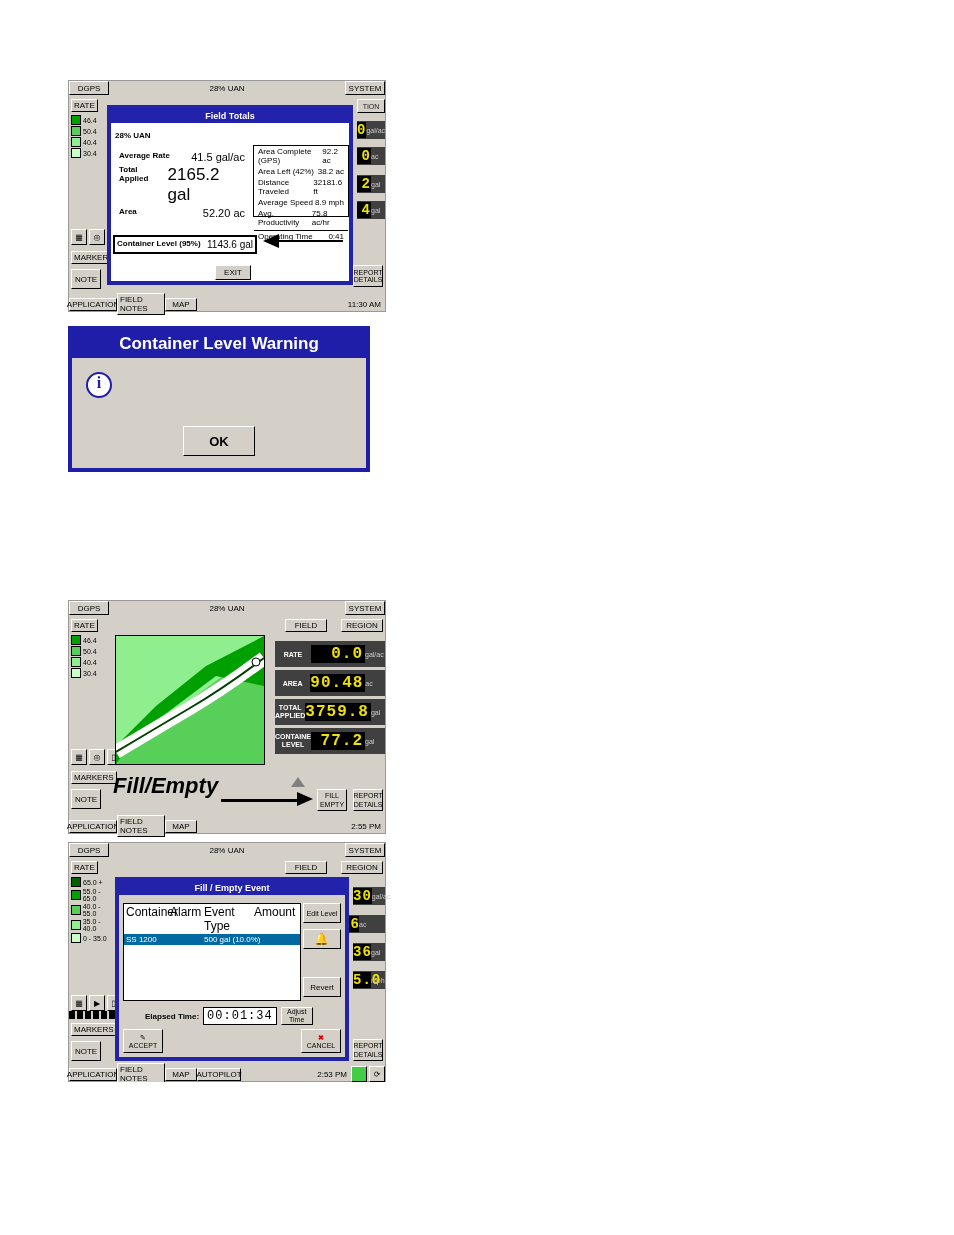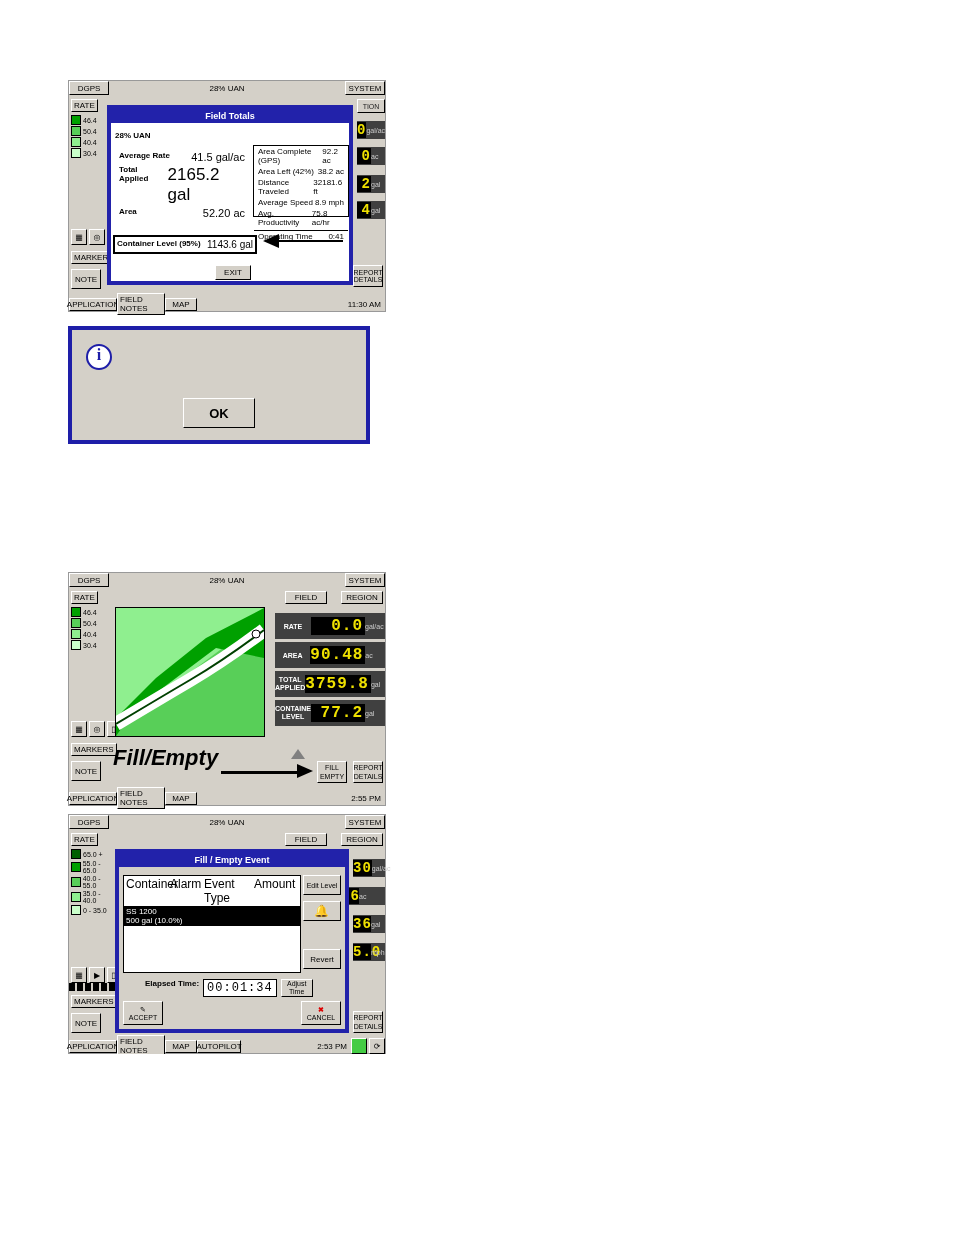--- a/index.html
+++ b/index.html
@@ -27,21 +27,21 @@
   .warn-body{display:flex; gap:10px; padding:14px 14px 4px 14px;}
   .info-icon{width:22px;height:22px;border:2px solid #1e1ea8;border-radius:50%;position:relative;background:#fff;flex:none;}
   .info-icon::before{content:"i";position:absolute;left:0;right:0;text-align:center;color:#1e1ea8;font-weight:bold;font-family:serif;font-size:16px;}
   .warn-ok{display:block;margin:20px auto 0 auto; width:72px;height:30px;border:1px solid #000;border-top-color:#fff;border-left-color:#fff;background:#d4d0c8;font-weight:bold;font-size:13px;}
   .mapbox{position:absolute; border:1px solid #000; background:#6bdc6b;}
   .lcd{background:#000; color:#efe100; font-family:"Courier New",monospace; font-weight:bold; text-align:right; letter-spacing:1px;}
   .blk{background:#404040;}
   .arrow{position:absolute; height:2px; background:#000;}
   .arrow-head-left{position:absolute; width:0;height:0; border-top:7px solid transparent;border-bottom:7px solid transparent;border-right:16px solid #000;}
   .arrow-head-right{position:absolute; width:0;height:0; border-top:7px solid transparent;border-bottom:7px solid transparent;border-left:16px solid #000;}
-  .selrow{background:#000000;color:#fff;flex-direction:column;}
+  .selrow{background:#0369a1;color:#fff;}
   .elapsed{font-family:"Courier New",monospace;border:1px solid #000;background:#fff;padding:1px 3px;font-size:12px;letter-spacing:1px;}
   .redx{color:#d00;font-weight:bold;}
   .smlabel{font-size:7px;color:#222;}
 </style>
 </head>
 <body>
 
 <div class="screen scr1">
   <div class="topbar">
     <div class="btn btn-wide">DGPS</div>
@@ -152,20 +152,21 @@
 
   <div class="tabsrow">
     <div class="btn" style="width:48px">APPLICATION</div>
     <div class="btn" style="width:48px">FIELD NOTES</div>
     <div class="btn" style="width:32px">MAP</div>
     <span class="timecell">11:30 AM</span>
   </div>
 </div>
 
 <div class="warning">
+  <div class="warn-title">Container Level Warning</div>
   <div class="warn-body">
     <div style="position:relative;width:26px;height:30px">
         <div class="info-icon"></div>
       </div>
   </div>
   <button class="warn-ok">OK</button>
 </div>
 
 <div class="screen scr3">
   <div class="topbar">
@@ -331,21 +332,21 @@
       <div class="selrow" style="display:flex;font-size:8px;padding:1px 2px">
         <span style="width:44px">SS 1200</span>
         <span style="width:34px"></span>
         <span>500 gal (10.0%)</span>
       </div>
     </div>
     <div style="position:absolute;right:4px;top:22px;width:38px;height:20px;font-size:7px;text-align:center;line-height:9px" class="btn">Edit Level</div>
     <div style="position:absolute;right:4px;top:48px;width:38px;height:20px;font-size:12px;text-align:center" class="btn">🔔</div>
     <div style="position:absolute;right:4px;top:96px;width:38px;height:20px;font-size:8px;text-align:center" class="btn">Revert</div>
 
-    <div style="position:absolute;left:26px;top:126px;display:flex;align-items:flex-start;gap:4px">
+    <div style="position:absolute;left:26px;top:126px;display:flex;align-items:center;gap:4px">
       <span style="font-size:8px;font-weight:bold">Elapsed Time:</span>
       <span class="elapsed">00:01:34</span>
       <span class="btn" style="width:32px;height:18px;font-size:7px;text-align:center;line-height:8px">Adjust Time</span>
     </div>
 
     <div style="position:absolute;left:4px;bottom:4px;width:40px;height:24px;flex-direction:column;font-size:7px" class="btn">
       <span>✎</span>
       <span>ACCEPT</span>
     </div>
     <div style="position:absolute;right:4px;bottom:4px;width:40px;height:24px;flex-direction:column;font-size:7px" class="btn">

